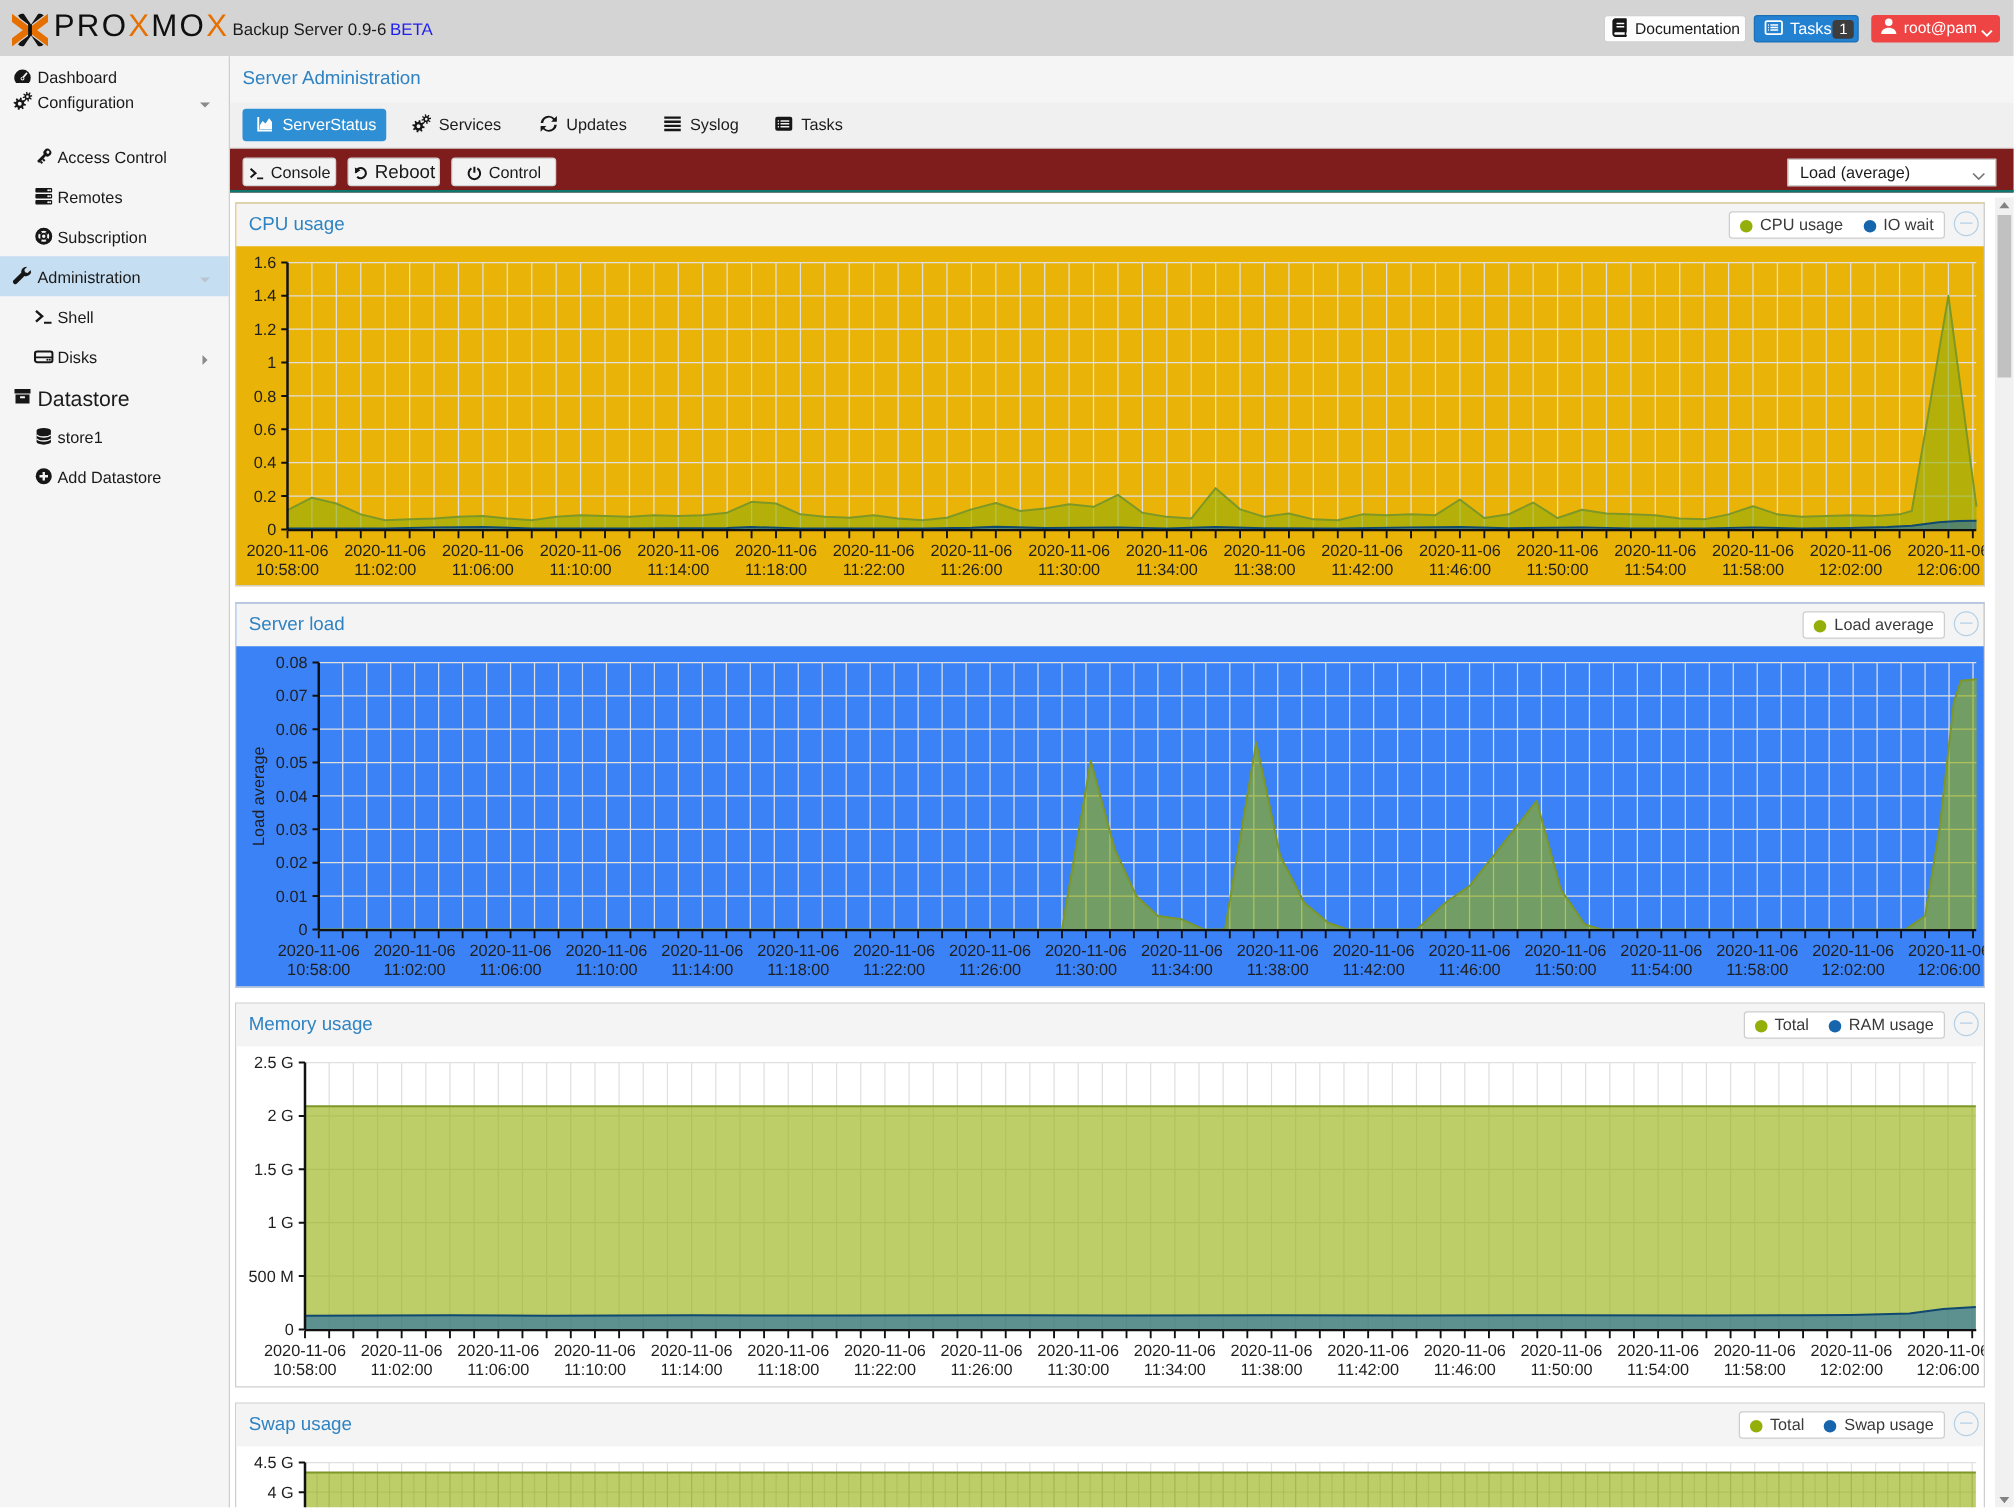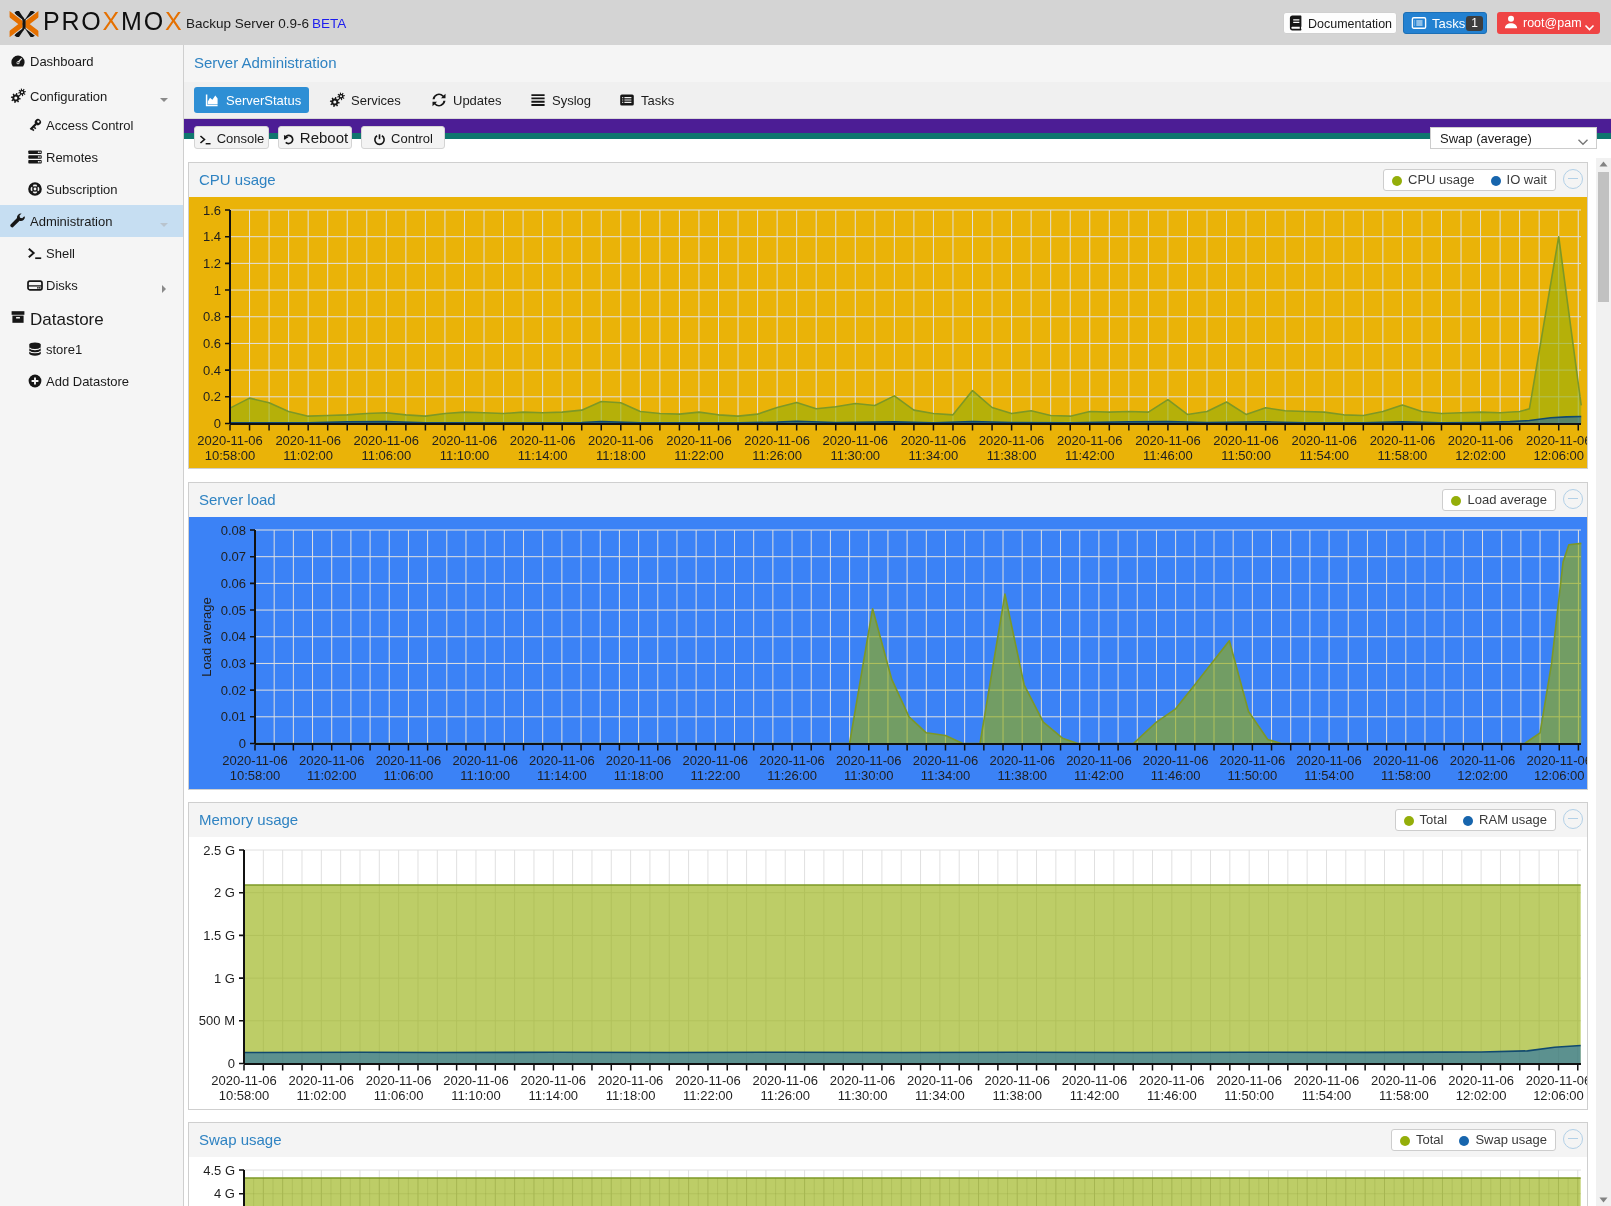--- a/index.html
+++ b/index.html
@@ -63,21 +63,21 @@
 <div style="position:absolute;left:0;top:45px;width:183px;height:1161px;background:#f5f5f5;border-right:1px solid #cfcfcf">
     <div style="position:absolute;left:0;top:0px;width:183px;height:32px;">
       <span style="position:absolute;left:10px;top:8px"><svg width="16" height="16" viewBox="0 0 16 16" style="">
           <path fill="#161616" d="M8 2.6A6.6 6.6 0 0 0 1.4 9.2c0 1.6.6 3 1.5 4.2h10.2a6.6 6.6 0 0 0 1.5-4.2A6.6 6.6 0 0 0 8 2.6z"></path>
           <path stroke="#f5f5f5" stroke-width="1.3" d="M8 9.5l3.6-4.2"></path>
           <circle cx="8" cy="9.8" r="1.5" fill="#f5f5f5"></circle>
           <circle cx="8" cy="9.8" r=".8" fill="#161616"></circle>
         </svg></span>
       <span style="position:absolute;left:30px;top:8.5px;font-size:13px;color:#1a1a1a">Dashboard</span>
     </div>
-    <div style="position:absolute;left:0;top:35px;width:183px;height:32px;">
+    <div style="position:absolute;left:0;top:20px;width:183px;height:32px;">
       <span style="position:absolute;left:10px;top:8px"><svg width="16" height="16" viewBox="0 0 16 16" style="">
           <path d="M10.74,10.33 L10.48,11.62 L8.97,11.48 L8.36,12.39 L9.06,13.72 L7.96,14.45 L7.00,13.29 L5.92,13.50 L5.47,14.94 L4.18,14.68 L4.32,13.17 L3.41,12.56 L2.08,13.26 L1.35,12.16 L2.51,11.20 L2.30,10.12 L0.86,9.67 L1.12,8.38 L2.63,8.52 L3.24,7.61 L2.54,6.28 L3.64,5.55 L4.60,6.71 L5.68,6.50 L6.13,5.06 L7.42,5.32 L7.28,6.83 L8.19,7.44 L9.52,6.74 L10.25,7.84 L9.09,8.80 L9.30,9.88 Z M7.35,10.00 A1.55,1.55 0 1 0 4.25,10.00 A1.55,1.55 0 1 0 7.35,10.00 Z" fill="#161616" fill-rule="evenodd"></path>
           <path d="M15.44,6.03 L14.86,6.88 L13.61,6.08 L12.98,6.49 L13.21,7.96 L12.20,8.14 L11.88,6.70 L11.14,6.54 L10.27,7.74 L9.42,7.16 L10.22,5.91 L9.81,5.28 L8.34,5.51 L8.16,4.50 L9.60,4.18 L9.76,3.44 L8.56,2.57 L9.14,1.72 L10.39,2.52 L11.02,2.11 L10.79,0.64 L11.80,0.46 L12.12,1.90 L12.86,2.06 L13.73,0.86 L14.58,1.44 L13.78,2.69 L14.19,3.32 L15.66,3.09 L15.84,4.10 L14.40,4.42 L14.24,5.16 Z M13.05,4.30 A1.05,1.05 0 1 0 10.95,4.30 A1.05,1.05 0 1 0 13.05,4.30 Z" fill="#161616" fill-rule="evenodd"></path>
         </svg></span>
       <span style="position:absolute;left:30px;top:8.5px;font-size:13px;color:#1a1a1a">Configuration</span>
       <span style="position:absolute;right:14px;top:11px"><svg width="10" height="10" viewBox="0 0 10 10">
           <path d="M1 3l4 4 4-4z" fill="#8a8a8a"></path>
         </svg></span>
     </div>
     <div style="position:absolute;left:0;top:64px;width:183px;height:32px;">
@@ -185,36 +185,36 @@
         </svg></span><span style="font-size:13px">Updates</span></div>
     <div style="position:absolute;left:346px;top:5px;height:26px;color:#1c1c1c;line-height:26px;white-space:nowrap"><span style="vertical-align:-3px;margin-right:6px"><svg width="16" height="16" viewBox="0 0 16 16" style="">
           <path d="M1.4 3.1h13.2M1.4 6.4h13.2M1.4 9.7h13.2M1.4 13h13.2" stroke="#161616" stroke-width="1.9"></path>
         </svg></span><span style="font-size:13px">Syslog</span></div>
     <div style="position:absolute;left:435px;top:5px;height:26px;color:#1c1c1c;line-height:26px;white-space:nowrap"><span style="vertical-align:-3px;margin-right:6px"><svg width="16" height="16" viewBox="0 0 16 16" style="">
           <rect x="1.2" y="2.4" width="13.6" height="11.2" rx="1.6" fill="#161616"></rect>
           <path d="M5.4 5.7h7M5.4 8h7M5.4 10.3h7" stroke="#f0f0f0" stroke-width="1.2"></path>
           <path d="M3.2 5.7h1M3.2 8h1M3.2 10.3h1" stroke="#f0f0f0" stroke-width="1.2"></path>
         </svg></span><span style="font-size:13px">Tasks</span></div>
   </div>
-<div style="position:absolute;left:184px;top:119px;width:1427px;height:20px;background:#4c1d95;border-bottom:6px solid #0f766e;box-sizing:border-box">
+<div style="position:absolute;left:184px;top:119px;width:1427px;height:35px;background:#7f1d1d;border-bottom:2px solid #0f766e;box-sizing:border-box">
     <div style="position:absolute;left:10px;top:7px;width:75px;height:23px;background:#f3f3f3;border:1px solid #d4d4d4;border-radius:3px;box-sizing:border-box;line-height:21px;text-align:center;white-space:nowrap"><span style="vertical-align:-2.5px;margin-right:5px"><svg width="13" height="13" viewBox="0 0 16 16" style="">
           <path d="M1.8 3.7L6.7 8l-4.9 4.3" stroke="#161616" stroke-width="2" fill="none"></path>
           <path d="M8.2 13.2h6" stroke="#161616" stroke-width="1.8"></path>
         </svg></span><span style="font-size:13px;color:#1a1a1a">Console</span></div>
     <div style="position:absolute;left:94px;top:7px;width:74px;height:23px;background:#f3f3f3;border:1px solid #d4d4d4;border-radius:3px;box-sizing:border-box;line-height:21px;text-align:center;white-space:nowrap"><span style="vertical-align:-2.5px;margin-right:5px"><svg width="13" height="13" viewBox="0 0 16 16" style="">
           <g transform="scale(-1,1) translate(-16,0)">
             <path fill="none" stroke="#161616" stroke-width="2" d="M12.8 7.7a5 5 0 1 0-1.4 3.8"></path>
             <path fill="#161616" d="M13.7 2.5l-.6 5.9-5-3.2z"></path>
           </g>
         </svg></span><span style="font-size:15px;color:#1a1a1a">Reboot</span></div>
     <div style="position:absolute;left:177px;top:7px;width:84px;height:23px;background:#f3f3f3;border:1px solid #d4d4d4;border-radius:3px;box-sizing:border-box;line-height:21px;text-align:center;white-space:nowrap"><span style="vertical-align:-2.5px;margin-right:5px"><svg width="13" height="13" viewBox="0 0 16 16" style="">
           <path d="M8 1.6v6" stroke="#161616" stroke-width="2"></path>
           <path d="M5.1 3.4a5.7 5.7 0 1 0 5.8 0" stroke="#161616" stroke-width="2" fill="none"></path>
         </svg></span><span style="font-size:13px;color:#1a1a1a">Control</span></div>
-    <div style="position:absolute;left:1246px;top:8px;width:167px;height:22px;background:#fff;border:1px solid #cdcdcd;box-sizing:border-box;line-height:20px"><span style="font-size:13px;color:#1a1a1a;margin-left:9px">Swap (average)</span><span style="position:absolute;right:7px;top:5px"><svg width="12" height="12" viewBox="0 0 12 12">
+    <div style="position:absolute;left:1246px;top:8px;width:167px;height:22px;background:#fff;border:1px solid #cdcdcd;box-sizing:border-box;line-height:20px"><span style="font-size:13px;color:#1a1a1a;margin-left:9px">Load (average)</span><span style="position:absolute;right:7px;top:5px"><svg width="12" height="12" viewBox="0 0 12 12">
           <path d="M1.5 3.8l4.5 4.5 4.5-4.5" stroke="#777" stroke-width="1.4" fill="none"></path>
         </svg></span></div>
   </div>
 <div style="position:absolute;left:184px;top:157px;width:1427px;height:1049px;background:#fff;overflow:hidden">
   <div style="position:absolute;left:-184px;top:-157px;width:1611px;height:1206px">
       <div style="position:absolute;left:188px;top:162px;width:1398px;height:305px;border:1px solid #cfcfcf;background:#eab308">
         <div style="position:absolute;left:0;top:0;right:0;height:34px;background:#f4f4f4">
           <span style="position:absolute;left:10px;top:8px;font-size:15px;color:#2f83c2">CPU usage</span>
           <div style="position:absolute;right:31px;top:6px;height:20px;border:1px solid #cdcdcd;border-radius:3px;background:#fff;padding:0 8px;line-height:20px;white-space:nowrap"><span style="display:inline-block;width:10px;height:10px;border-radius:50%;background:#94ae0a;margin-right:6px;vertical-align:-1px"></span><span style="font-size:13px;color:#3a3a3a;vertical-align:1px">CPU usage</span><span style="margin-left:16px;display:inline-block;width:10px;height:10px;border-radius:50%;background:#1765ad;margin-right:6px;vertical-align:-1px"></span><span style="font-size:13px;color:#3a3a3a;vertical-align:1px">IO wait</span></div>
           <div style="position:absolute;right:4px;top:6px;width:20px;height:20px;border:1.3px solid #b2d0e7;border-radius:50%;box-sizing:border-box">

